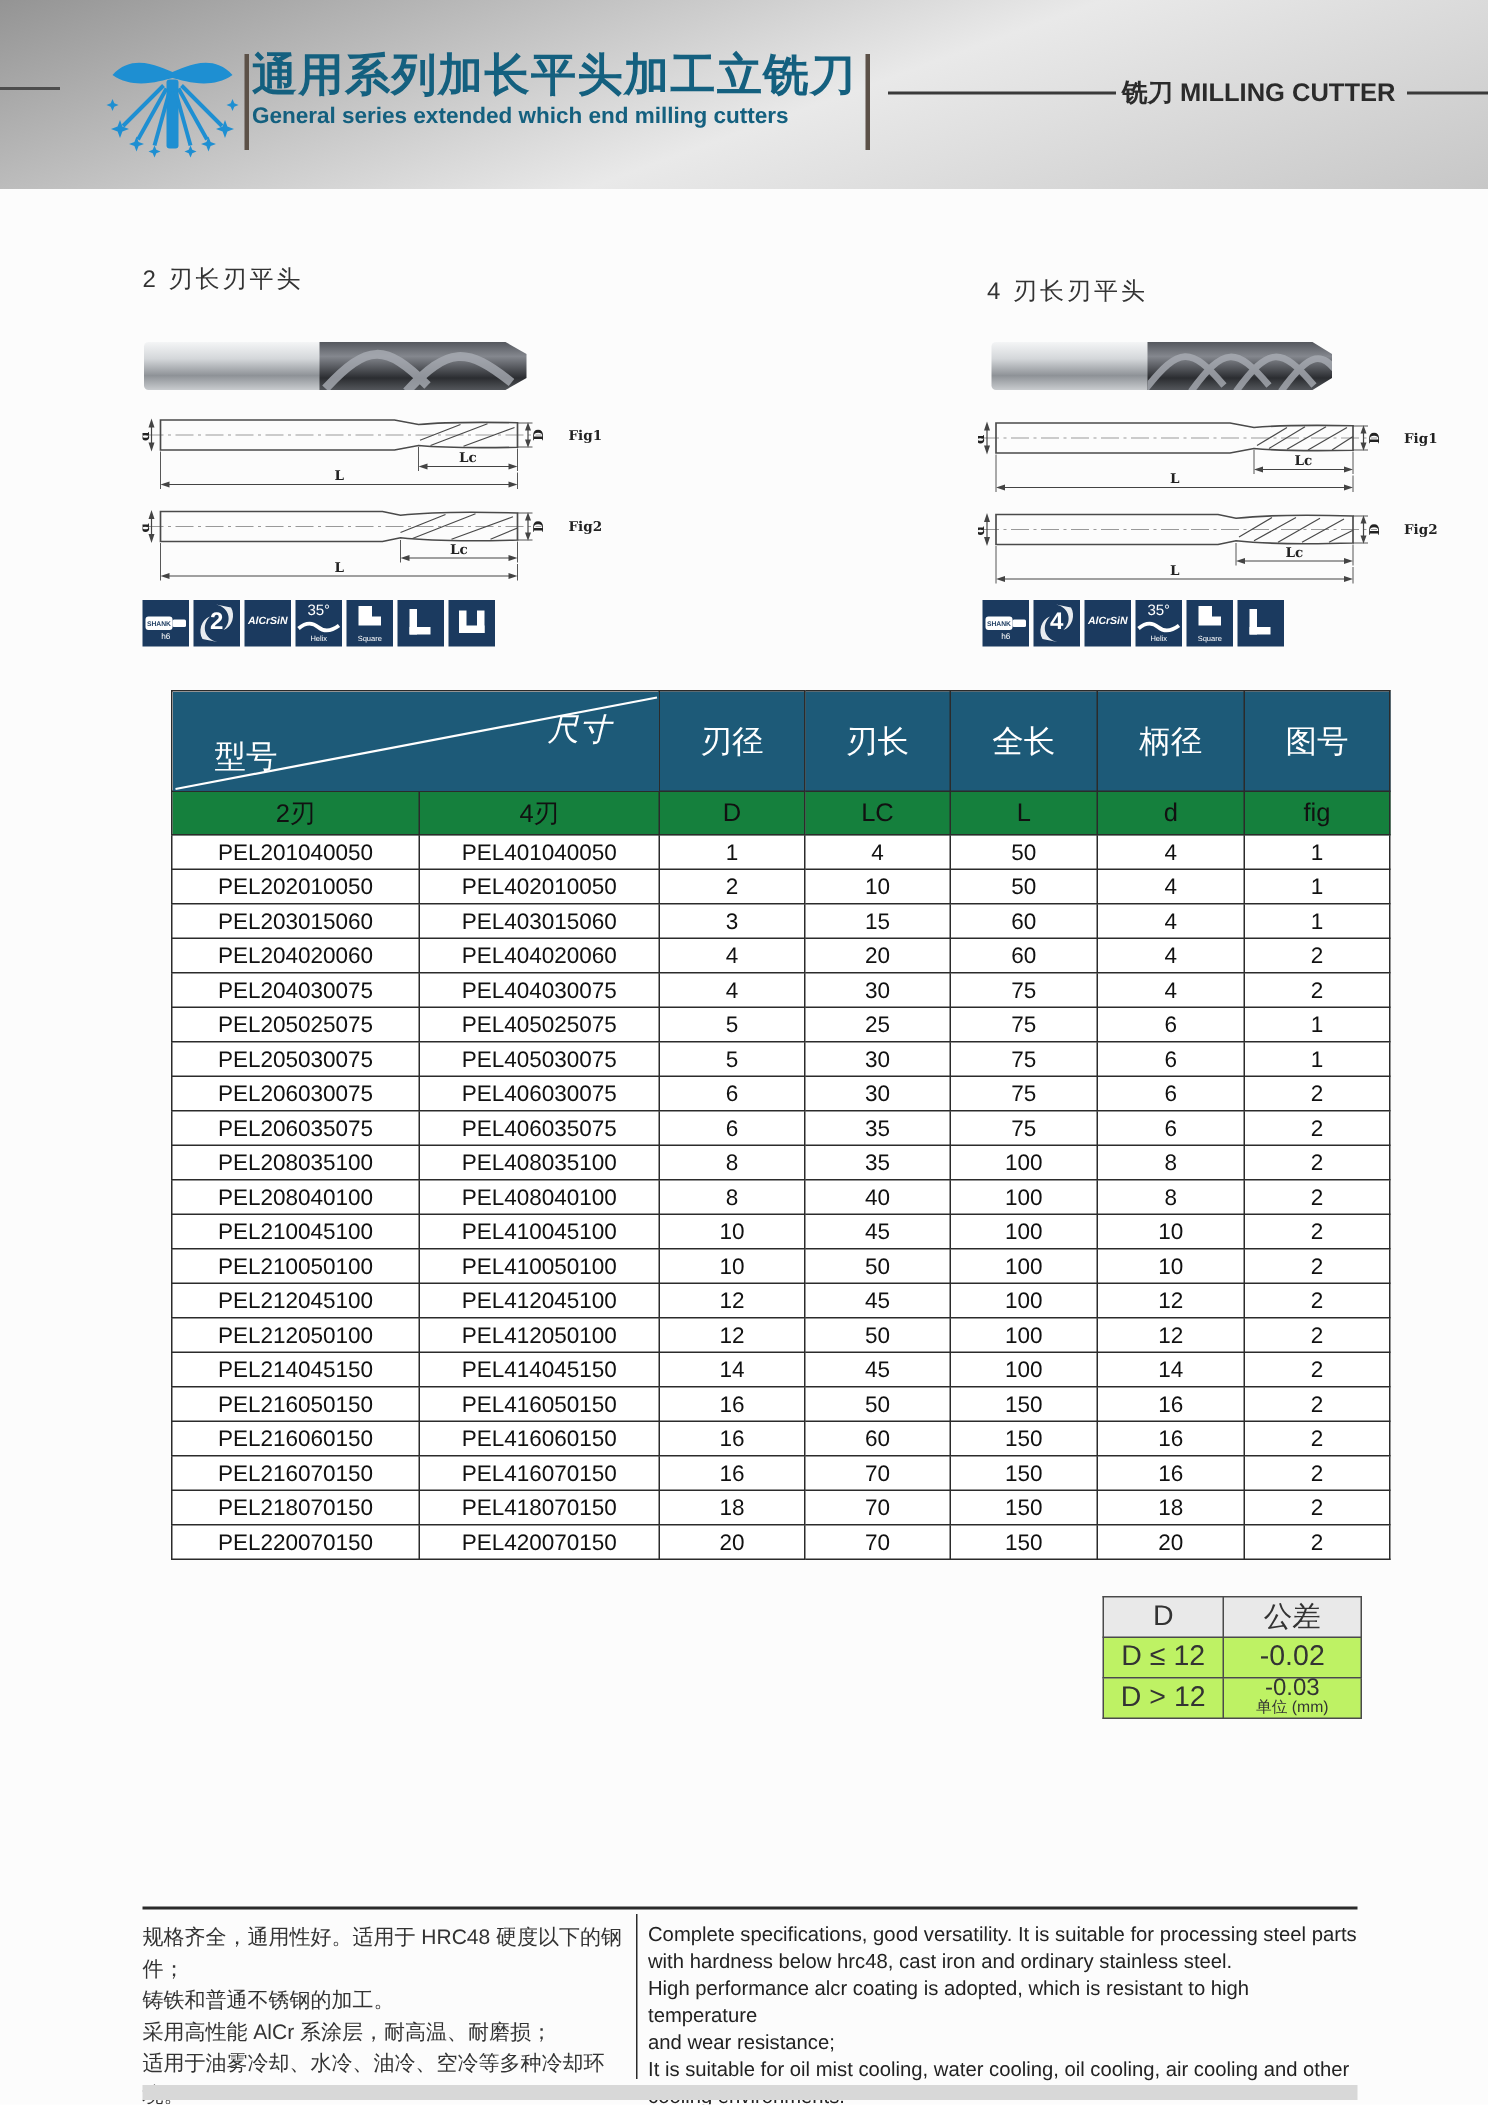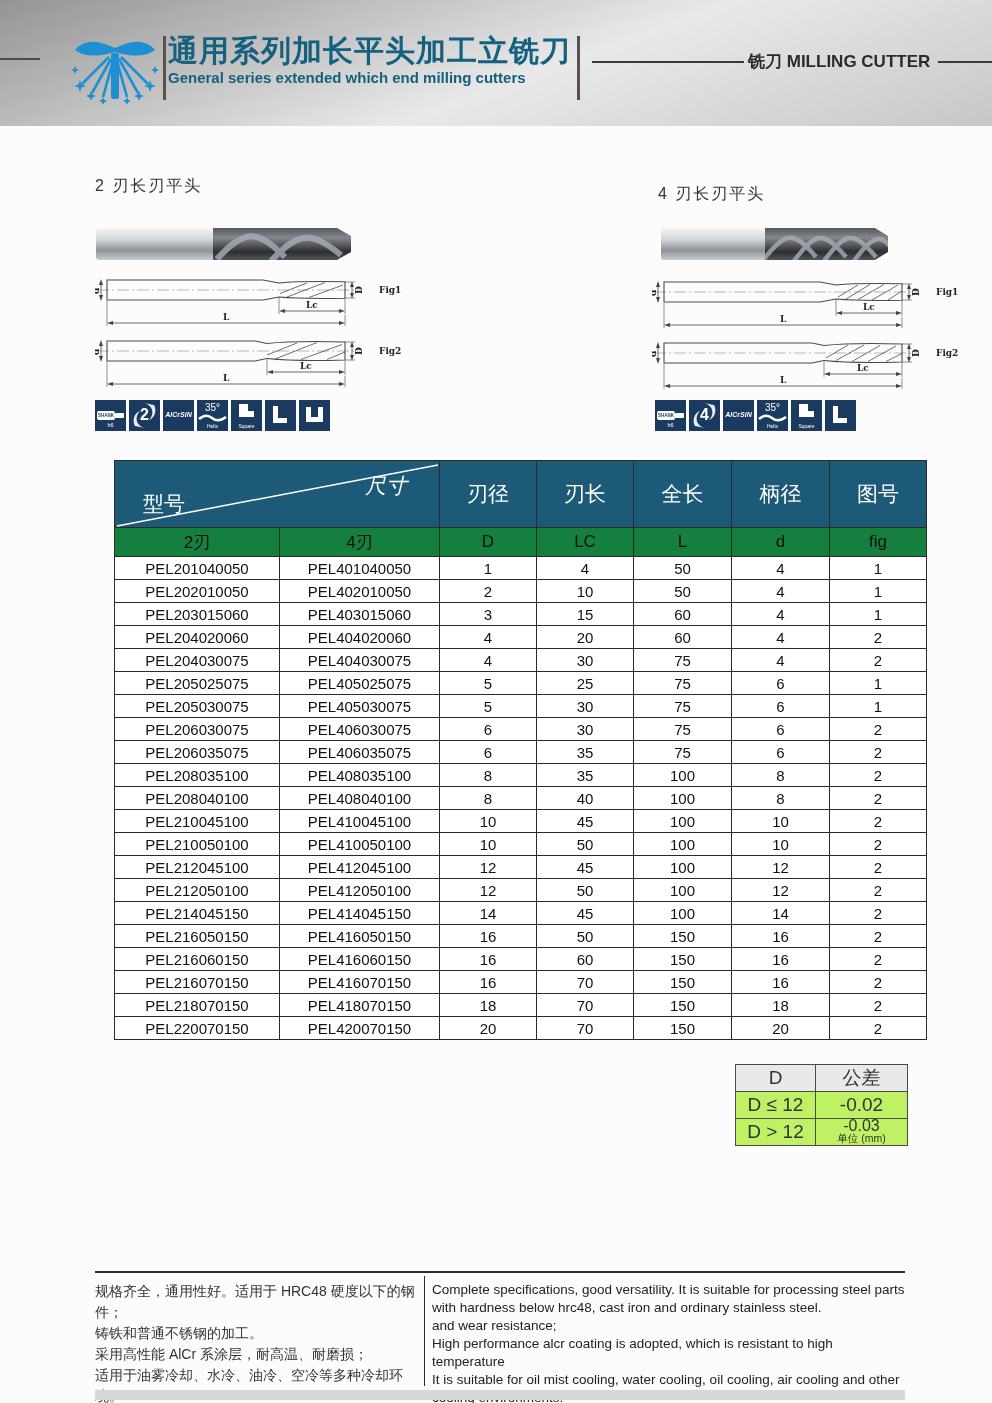--- a/index.html
+++ b/index.html
@@ -626,20 +626,20 @@
   <div class="footer-vline"></div>
   <div class="footer-cn">
     <div>规格齐全，通用性好。适用于 HRC48 硬度以下的钢件；</div>
     <div>铸铁和普通不锈钢的加工。</div>
     <div>采用高性能 AlCr 系涂层，耐高温、耐磨损；</div>
     <div>适用于油雾冷却、水冷、油冷、空冷等多种冷却环境。</div>
   </div>
   <div class="footer-en">
     <div>Complete specifications, good versatility. It is suitable for processing steel parts</div>
     <div> with hardness below hrc48, cast iron and ordinary stainless steel.</div>
+    <div>High performance alcr coating is adopted, which is resistant to high temperature</div>
     <div>and wear resistance;</div>
-    <div>High performance alcr coating is adopted, which is resistant to high temperature</div>
     <div>It is suitable for oil mist cooling, water cooling, oil cooling, air cooling and other</div>
     <div>cooling environments.</div>
   </div>
   <div class="bottom-bar"></div>
 
 </div>
 
 </body></html>

